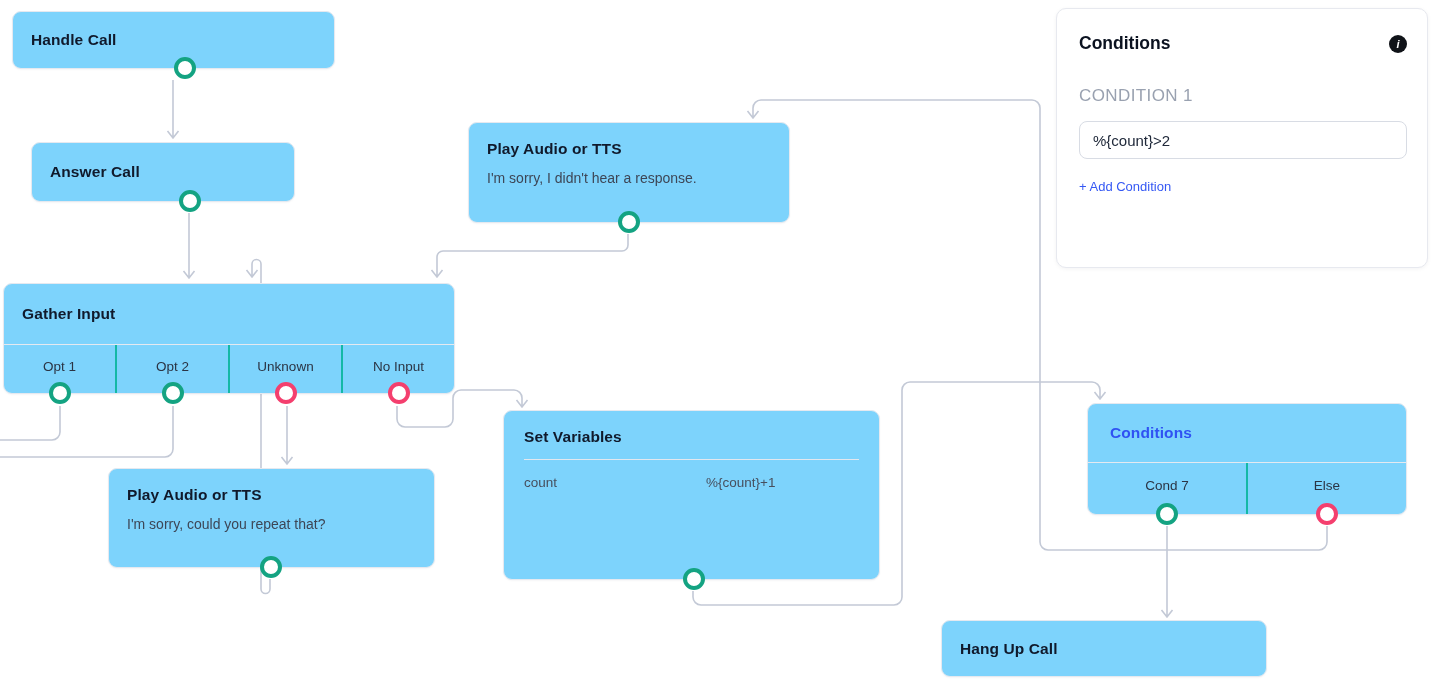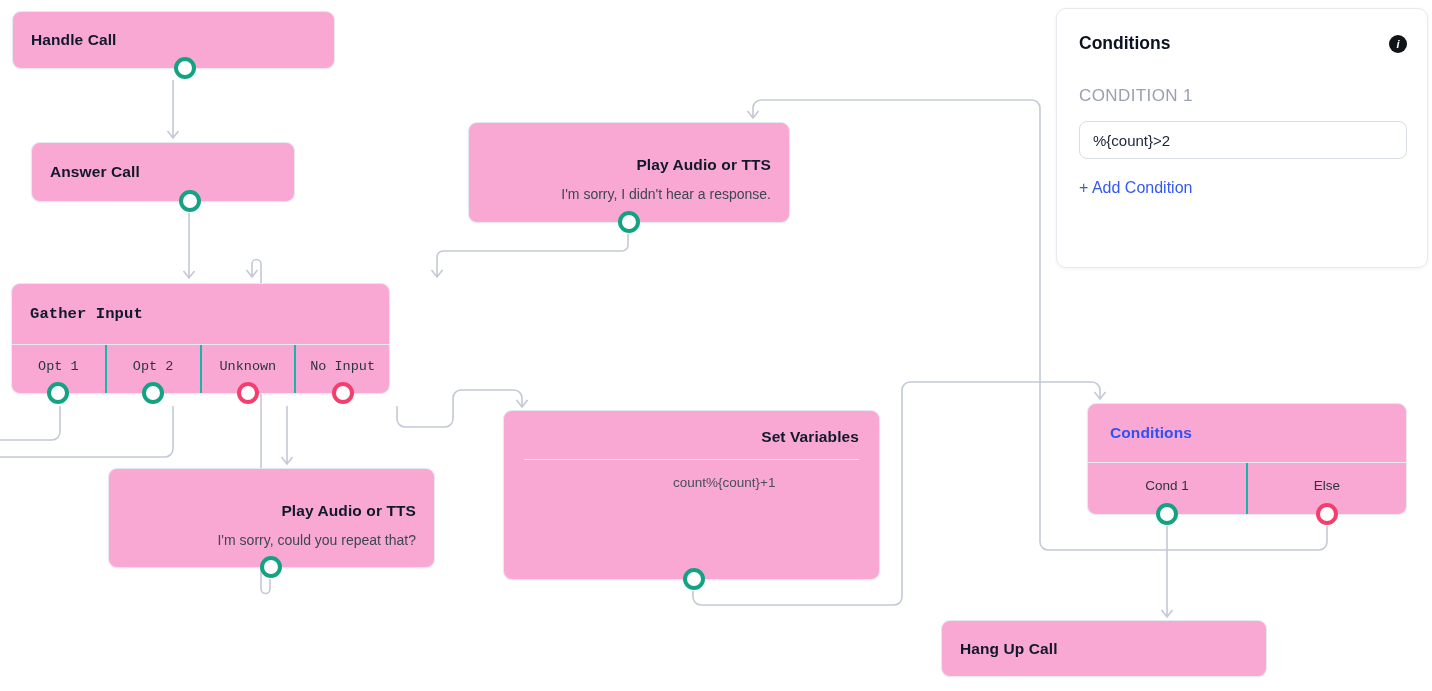--- a/index.html
+++ b/index.html
@@ -10,25 +10,24 @@
     width: 1432px;
     height: 691px;
     background: #ffffff;
     overflow: hidden;
   }
   #edges { position: absolute; left: 0; top: 0; width: 1432px; height: 691px; }
   #edges path { fill: none; stroke: #c3c9d6; stroke-width: 1.6; }
 
   .node {
     position: absolute;
-    background: #f9a8d4;
+    background: #7dd3fc;
     border: 1px solid #e5e9f0;
     border-radius: 9px;
     box-shadow: 0 1px 2px rgba(16,24,40,.04);
-    text-align: right;
   }
   .node-title {
     font-size: 15.5px;
     font-weight: 700;
     color: #10192b;
     letter-spacing: .1px;
   }
   .simple-node { display: flex; align-items: center; padding-left: 18px; }
   .body-text { font-size: 14px; color: #3d4656; }
 
@@ -47,21 +46,21 @@
   .hdr { display: flex; align-items: center; padding-left: 18px; border-bottom: 1px solid #e5e9f0; }
   .opt-row { display: flex; }
   .opt-cell {
     flex: 1; position: relative;
     display: flex; align-items: center; justify-content: center;
   }
   .opt-cell + .opt-cell { border-left: 2px solid #14b8a6; }
   .opt-label { font-size: 13.5px; color: #2b3444; padding-bottom: 6px; }
 
   
-  .pa-node { padding: 33px 18px; }
+  .pa-node { padding: 17px 18px; }
   .pa-node .node-title { margin-bottom: 12px; }
 
   
   .sv-node { padding: 17px 20px; }
   .sv-head { display: flex; margin-top: 28px; font-size: 14px; font-weight: 700; color: #18202e; }
   .sv-col1 { width: 182px; }
   .sv-divider { border: none; border-top: 1px solid #e3e7ee; margin: 13px 0 0 0; }
   .sv-row { display: flex; margin-top: 15px; font-size: 13.5px; color: #474f5e; }
 
   
@@ -88,21 +87,21 @@
   .cond-input {
     display: block;
     margin: 15px 22px 0 22px;
     width: 328px; height: 38px;
     border: 1px solid #d8dce4; border-radius: 8px;
     background: #ffffff;
     padding: 0 13px;
     font-family: "Liberation Sans", "DejaVu Sans", sans-serif;
     font-size: 15px; color: #20293a;
   }
-  .add-cond { margin: 20px 22px; font-size: 16px; color: #3558f4; cursor: pointer; display: inline-block; }
+  .add-cond { margin: 20px 22px; font-size: 13px; color: #3558f4; cursor: pointer; display: inline-block; }
 </style>
 </head>
 <body>
 
 <div id="canvas">
 
   <svg id="edges" viewBox="0 0 1432 691" xmlns="http://www.w3.org/2000/svg">
     <path d="M173,80 V138 M167.5,131 L173,138 L178.5,131"></path>
     <path d="M189,213 V278 M183.5,271 L189,278 L194.5,271"></path>
     <path d="M628,234 V245 a6,6 0 0 1 -6,6 H443 a6,6 0 0 0 -6,6 V277 M431.5,270 L437,277 L442.5,270"></path>
@@ -119,21 +118,21 @@
   <div class="node simple-node" style="left:12px; top:11px; width:323px; height:58px;">
     <span class="node-title">Handle Call</span>
     <span class="port" style="left:161px;"></span>
   </div>
 
   <div class="node simple-node" style="left:31px; top:142px; width:264px; height:60px;">
     <span class="node-title">Answer Call</span>
     <span class="port" style="left:147px;"></span>
   </div>
 
-  <div class="node" style="left:11px; top:283px; width:379px; height:111px;font-family:Liberation Mono, monospace;">
+  <div class="node" style="left:3px; top:283px; width:452px; height:111px;">
     <div class="hdr" style="height:61px;">
       <span class="node-title">Gather Input</span>
     </div>
     <div class="opt-row" style="height:48px;">
       <div class="opt-cell">
         <span class="opt-label">Opt 1</span>
         <span class="port center"></span>
       </div>
       <div class="opt-cell">
         <span class="opt-label">Opt 2</span>
@@ -171,21 +170,21 @@
     </div>
     <span class="port" style="left:179px;"></span>
   </div>
 
   <div class="node" style="left:1087px; top:403px; width:320px; height:112px;">
     <div class="hdr" style="height:59px; padding-left:22px;">
       <span class="node-title cond-title">Conditions</span>
     </div>
     <div class="opt-row" style="height:51px;">
       <div class="opt-cell">
-        <span class="opt-label">Cond 1</span>
+        <span class="opt-label">Cond 7</span>
         <span class="port center"></span>
       </div>
       <div class="opt-cell">
         <span class="opt-label">Else</span>
         <span class="port center fail"></span>
       </div>
     </div>
   </div>
 
   <div class="node simple-node" style="left:941px; top:620px; width:326px; height:57px;">

